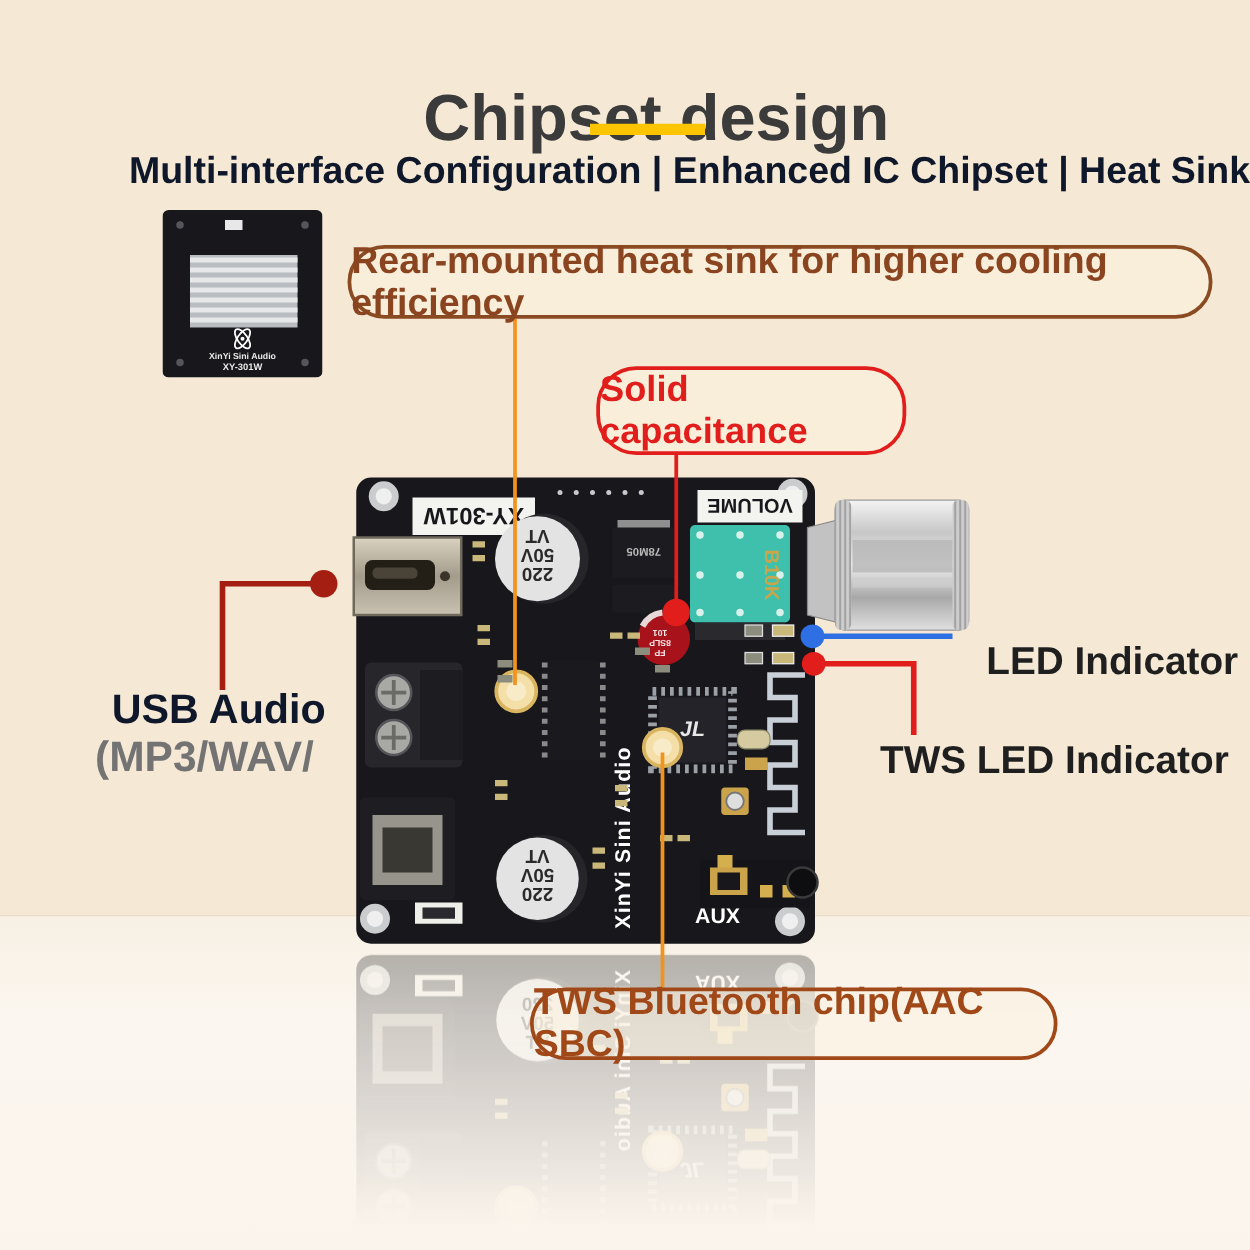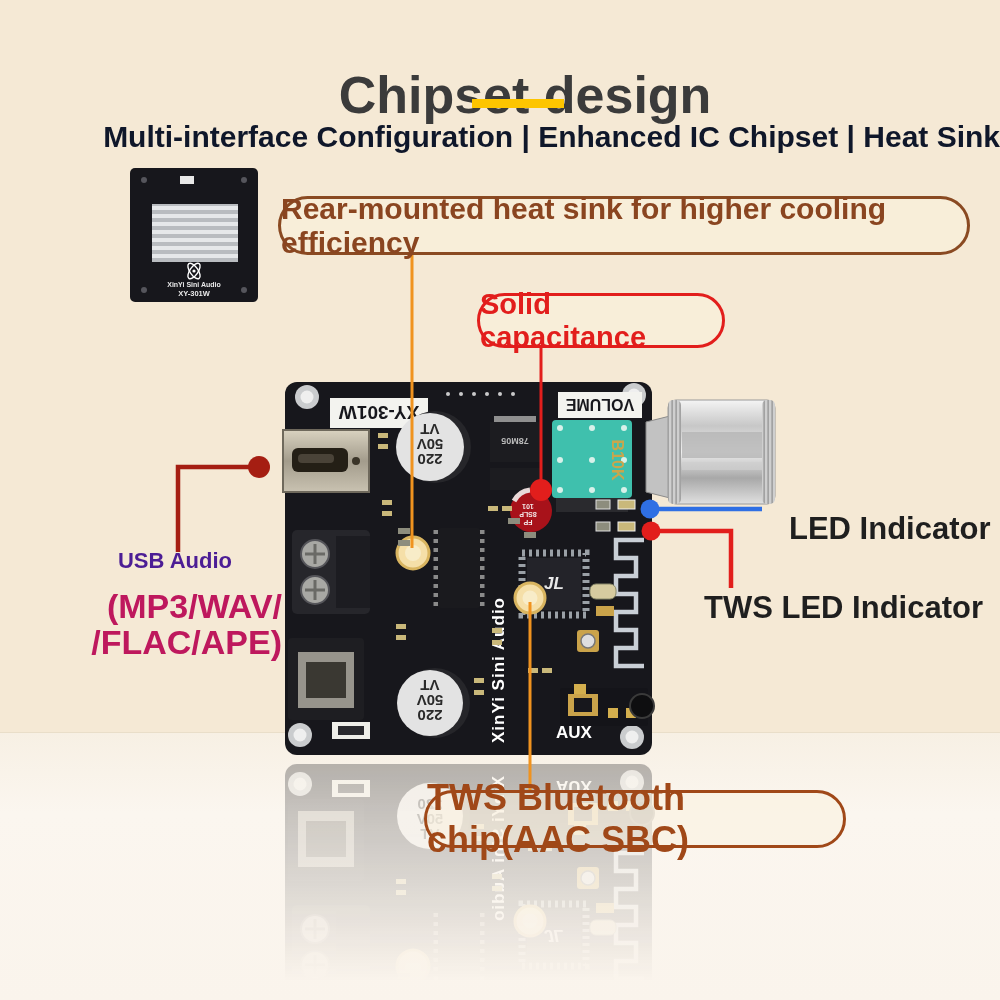--- a/index.html
+++ b/index.html
@@ -13,27 +13,27 @@
     border-top:1px solid #e9dec9;}
   .page-title{position:absolute;left:50px;top:30px;width:950px;text-align:center;
     font-size:52px;font-weight:700;color:#3b3b3b;letter-spacing:0px;}
   .title-underline{position:absolute;left:472px;top:99px;width:92px;height:9px;background:#fdc500;}
   .subtitle{position:absolute;left:40px;top:120px;width:960px;text-align:right;
     font-size:30px;font-weight:700;color:#0f172a;}
   .callout{position:absolute;box-sizing:border-box;display:flex;align-items:center;justify-content:center;
     font-weight:700;border-radius:32px;}
   .co-heatsink{left:258px;top:196px;width:692px;height:59px;border:3px solid #8a4a22;
     background:#f8eed9;color:#8a4520;font-size:30px;margin-left:20px;}
-  .co-cap{left:477px;top:293px;width:248px;height:55px;border:3px solid #e21e1c;
+  .co-cap{left:477px;top:293px;width:248px;height:71px;border:3px solid #e21e1c;
     background:#f8eed9;color:#e21e1c;font-size:29px;}
   .co-bt{left:424px;top:790px;width:422px;height:58px;border:3px solid #a04818;
-    background:rgba(250,241,223,0.55);color:#a04818;font-size:36px;}
+    background:rgba(250,241,223,0.55);color:#a04818;font-size:30px;}
   .lbl{position:absolute;font-weight:700;white-space:nowrap;}
-  .lbl-usb{left:60px;top:548px;width:230px;text-align:center;font-size:22px;color:#4c1d95;}
-  .lbl-fmt{left:52px;top:588px;width:230px;text-align:right;font-size:34px;color:#be185d;line-height:36px;}
+  .lbl-usb{left:60px;top:548px;width:230px;text-align:center;font-size:33px;color:#0f172a;}
+  .lbl-fmt{left:76px;top:588px;width:230px;text-align:left;font-size:34px;color:#737373;line-height:36px;}
   .lbl-led{left:789px;top:511px;font-size:31px;color:#1f1f1f;}
   .lbl-tws{left:704px;top:590px;font-size:31px;color:#1f1f1f;}
   .board-wrap{position:absolute;left:278px;top:378px;width:520px;height:380px;
     -webkit-box-reflect:below 3px linear-gradient(to bottom,rgba(0,0,0,0) 42%,rgba(0,0,0,0.30) 100%);}
   .thumb{position:absolute;left:130px;top:168px;width:128px;height:134px;}
   .ann{position:absolute;left:0;top:0;width:1000px;height:1000px;pointer-events:none;}
 </style>
 </head>
 <body>
 
@@ -300,16 +300,15 @@
   <circle cx="259" cy="467" r="11" fill="#a51e12"></circle>
 </svg>
 
 <div class="callout co-heatsink">Rear-mounted heat sink for higher cooling efficiency</div>
 <div class="callout co-cap">Solid capacitance</div>
 <div class="callout co-bt">TWS Bluetooth chip(AAC SBC)</div>
 
 <div class="lbl lbl-usb">USB Audio</div>
 <div class="lbl lbl-fmt">
   <div>(MP3/WAV/</div>
-  <div>/FLAC/APE)</div>
 </div>
 <div class="lbl lbl-led">LED Indicator</div>
 <div class="lbl lbl-tws">TWS LED Indicator</div>
 
 </body></html>

